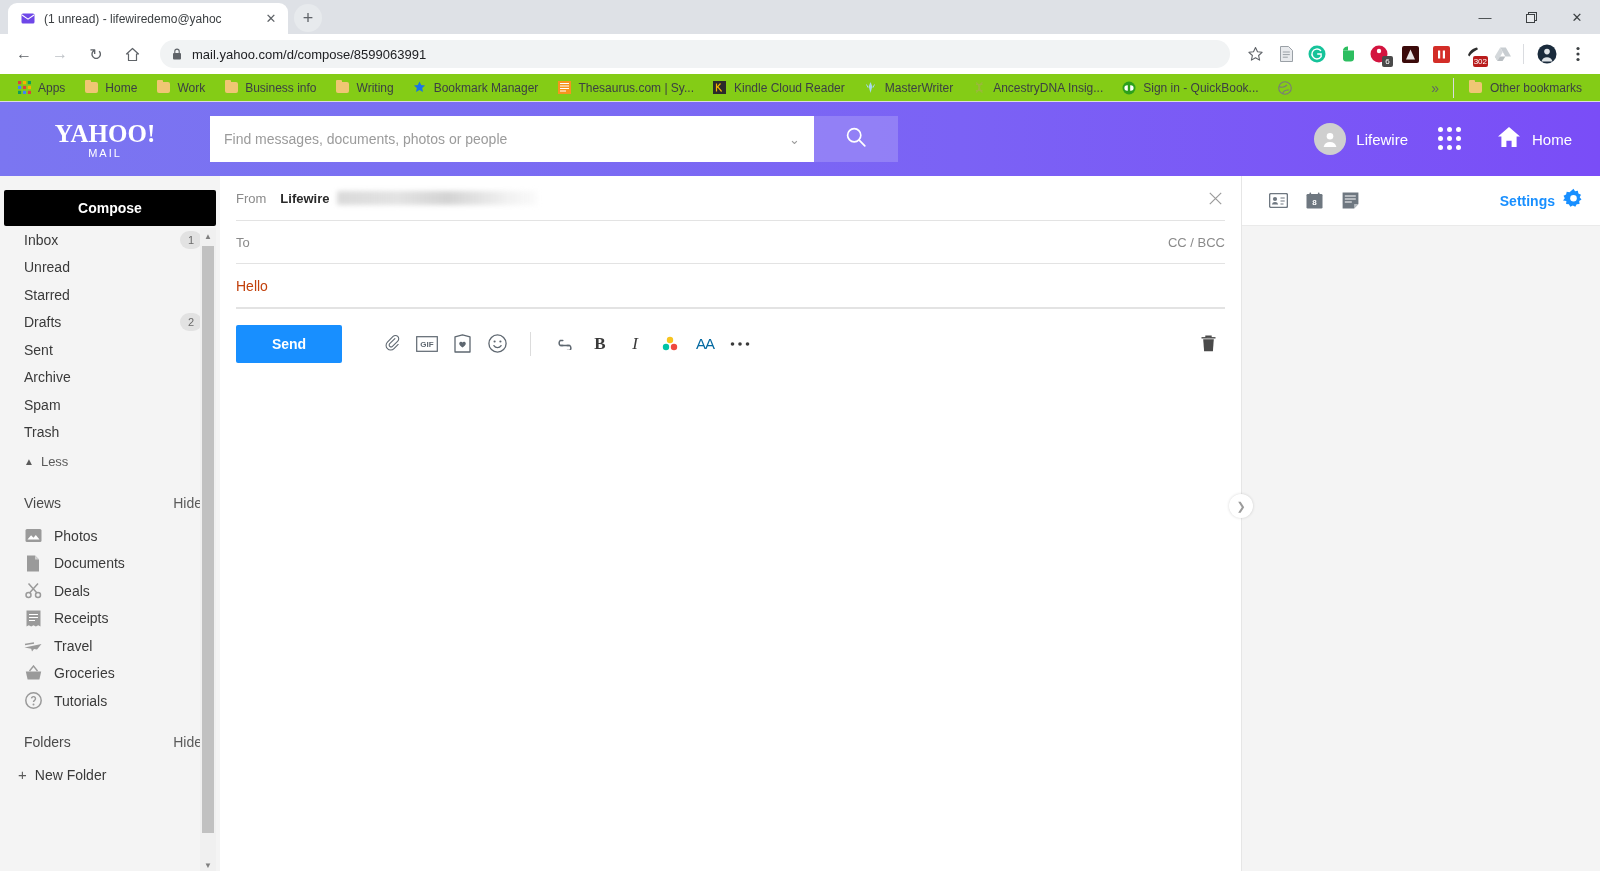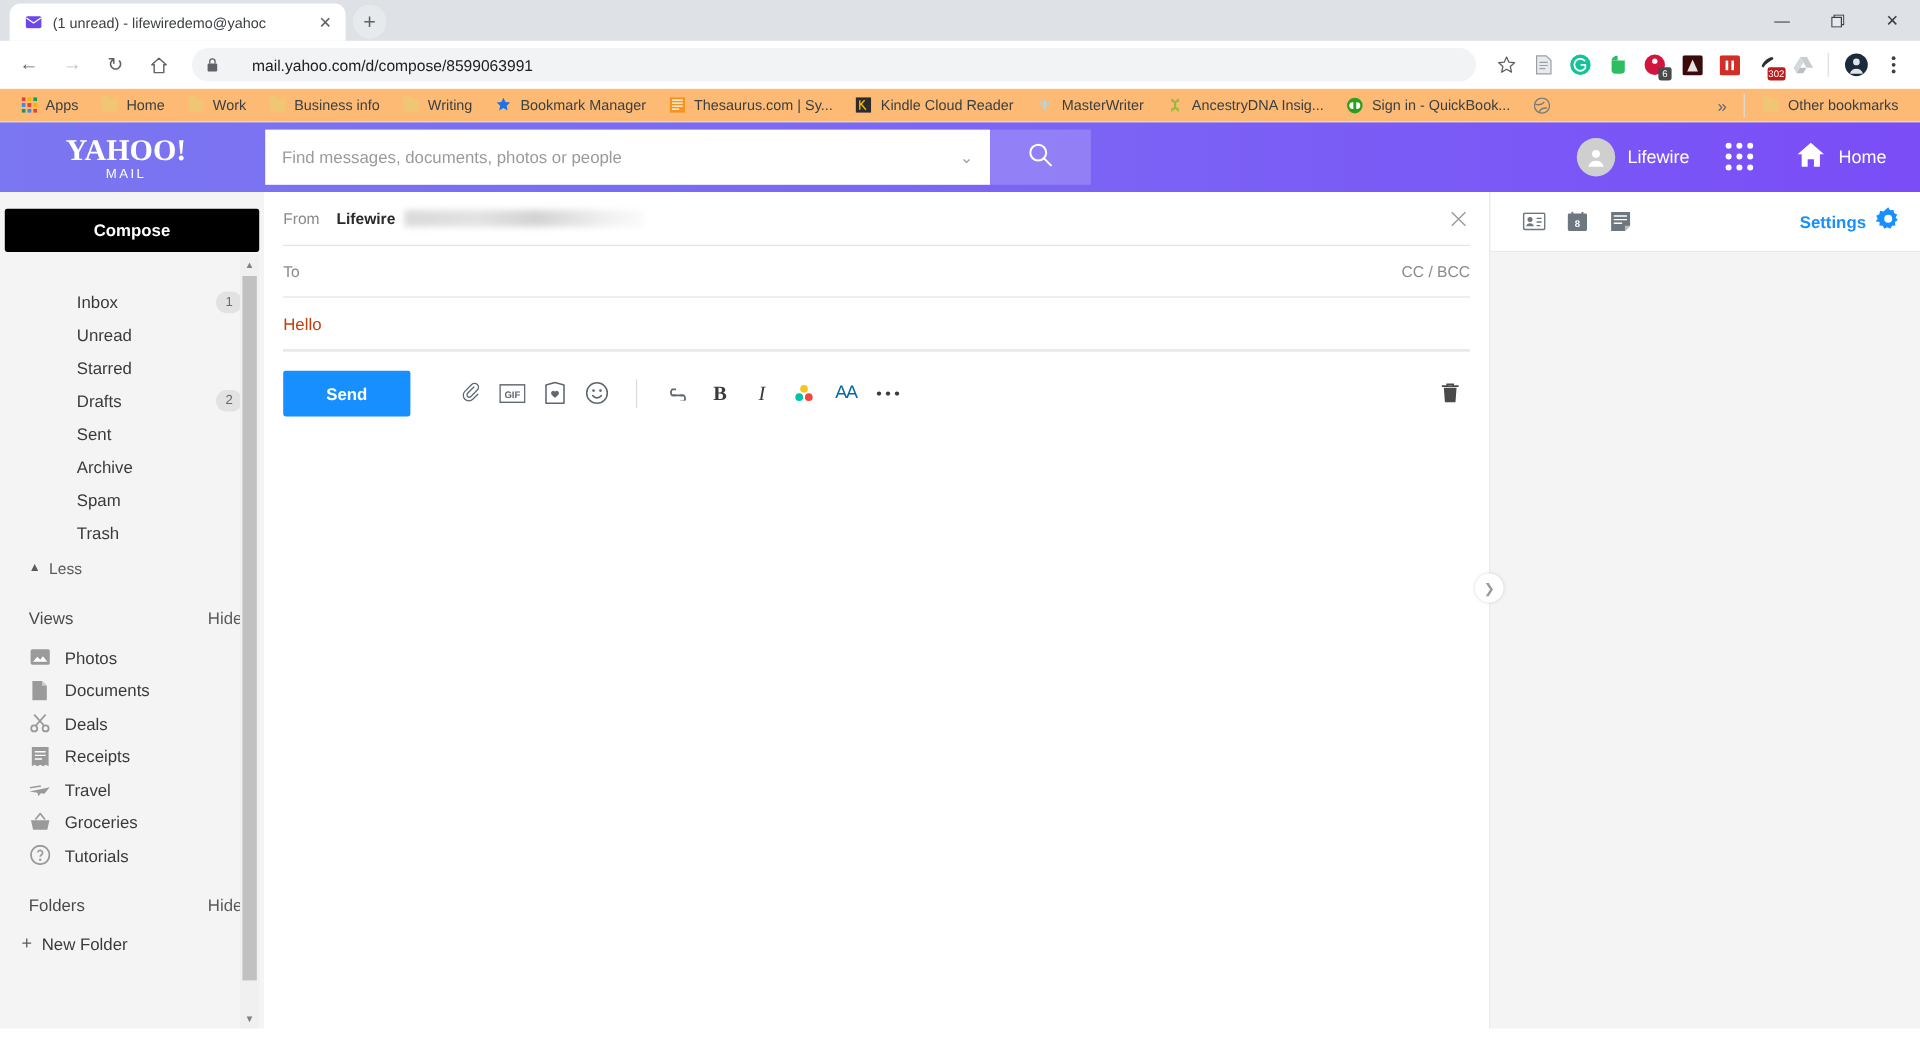--- a/index.html
+++ b/index.html
@@ -59,21 +59,20 @@
   }
   .nav-btn {
     width: 32px; height: 32px; display: flex; align-items: center;
     justify-content: center; color: #5f6368; margin-right: 4px;
   }
   .nav-btn.disabled { color: #bdc1c6; }
   .omnibox {
     flex: 1; height: 28px; background: #f1f3f4; border-radius: 14px;
     display: flex; align-items: center; padding: 0 12px;
     margin: 0 8px;
-    gap: 18px;
   }
   .lock-icon { margin-right: 10px; display: flex; align-items: center; }
   .url-text { font-size: 13px; color: #202124; white-space: nowrap; }
   .ext-icons { display: flex; align-items: center; }
   .ext-icon {
     width: 28px; height: 28px; margin-left: 3px;
     display: flex; align-items: center; justify-content: center;
     position: relative;
   }
   .badge {
@@ -81,21 +80,21 @@
     min-width: 11px; height: 11px; border-radius: 2px;
     font-size: 8px; color: #fff; display: flex;
     align-items: center; justify-content: center; padding: 0 1px;
     font-family: "Liberation Sans", sans-serif;
   }
   .tb-sep {
     width: 1px; height: 20px; background: #dadce0; margin: 0 6px;
   }
 
   .bookmarks {
-    height: 28px; background: #fdba74;
+    height: 28px; background: #84cc16;
     display: flex; align-items: center; padding: 0 8px;
     border-bottom: 1px solid #dadce0; position: relative;
   }
   .bm {
     display: flex; align-items: center; height: 22px;
     padding: 0 8px; margin-right: 2px; border-radius: 4px;
     font-size: 12px; color: #3c4043; white-space: nowrap;
   }
   .bm-ico {
     width: 16px; height: 16px; margin-right: 6px; flex: 0 0 16px;
@@ -109,23 +108,23 @@
     content: ""; position: absolute; top: -2px; left: 0;
     width: 6px; height: 3px; background: #f0c674; border-radius: 1px 1px 0 0;
   }
   .bm-right {
     margin-left: auto; display: flex; align-items: center;
   }
   .chev-more { font-size: 14px; color: #5f6368; padding: 0 8px; }
 
   
   .y-header {
-    height: 58px;
+    height: 74px;
     background: linear-gradient(to right, #7b76f1 0%, #7a6ff2 25%, #7b62f5 60%, #7a4df7 100%);
-    display: flex; align-items: center; position: relative; gap: 11px;
+    display: flex; align-items: center; position: relative;
   }
   .y-logo {
     width: 210px; display: flex; flex-direction: column;
     align-items: center; justify-content: center;
   }
   .y-logo-main {
     color: #ffffff; font-size: 25px; font-weight: bold;
     letter-spacing: 0px; font-family: "Liberation Serif", serif;
   }
   .y-logo-sub {
@@ -179,21 +178,21 @@
     width: 220px; background: #f4f4f4; position: relative;
     flex: 0 0 220px; padding-top: 14px;
   }
   .compose-btn {
     width: 212px; height: 36px; margin: 0 auto; background: #000000;
     color: #ffffff; font-size: 14px; font-weight: bold;
     display: flex; align-items: center; justify-content: center;
     border-radius: 2px; border: none;
     font-family: "Liberation Sans", sans-serif;
   }
-  .folder-list { margin-top: 28px; padding-left: 40px; }
+  .folder-list { margin-top: 0; }
   .folder-row {
     height: 27.5px; display: flex; align-items: center;
     padding: 0 18px 0 24px; font-size: 14px; color: #3a3a3a;
   }
   .folder-name { flex: 1; }
   .folder-count {
     min-width: 22px; height: 18px; border-radius: 9px;
     background: #e2e2e2; color: #6a6a6a; font-size: 11px;
     display: flex; align-items: center; justify-content: center;
     padding: 0 6px;

